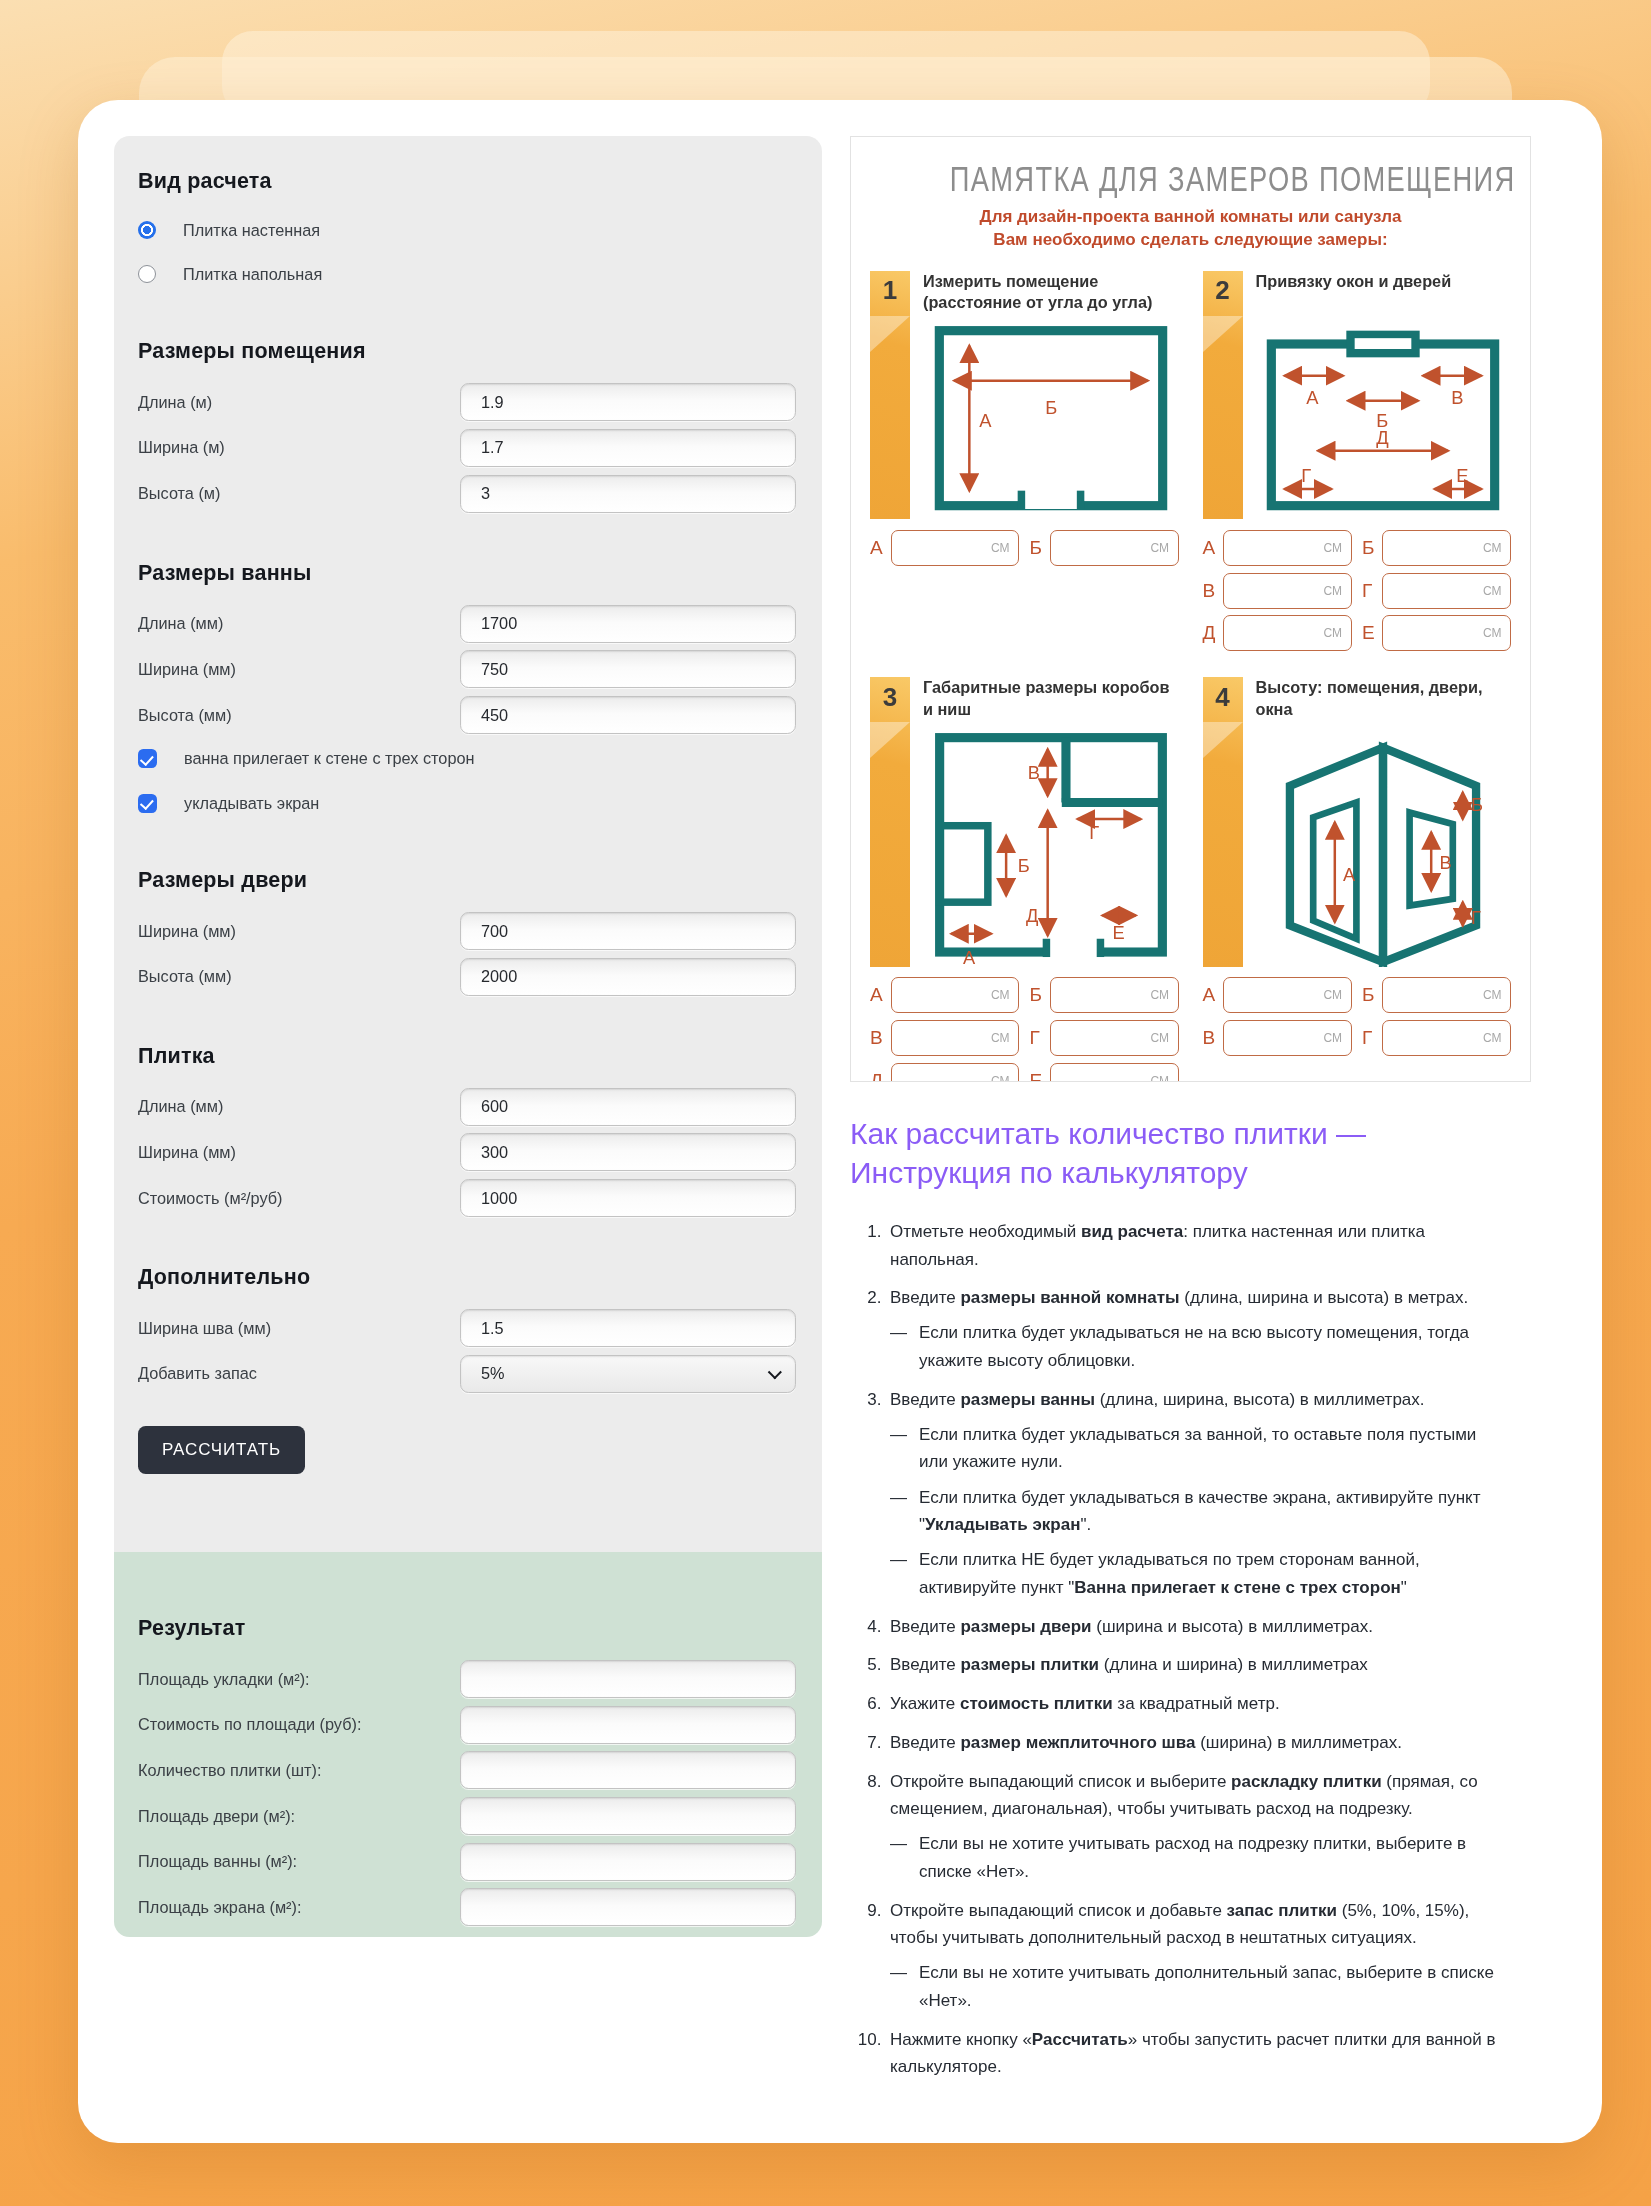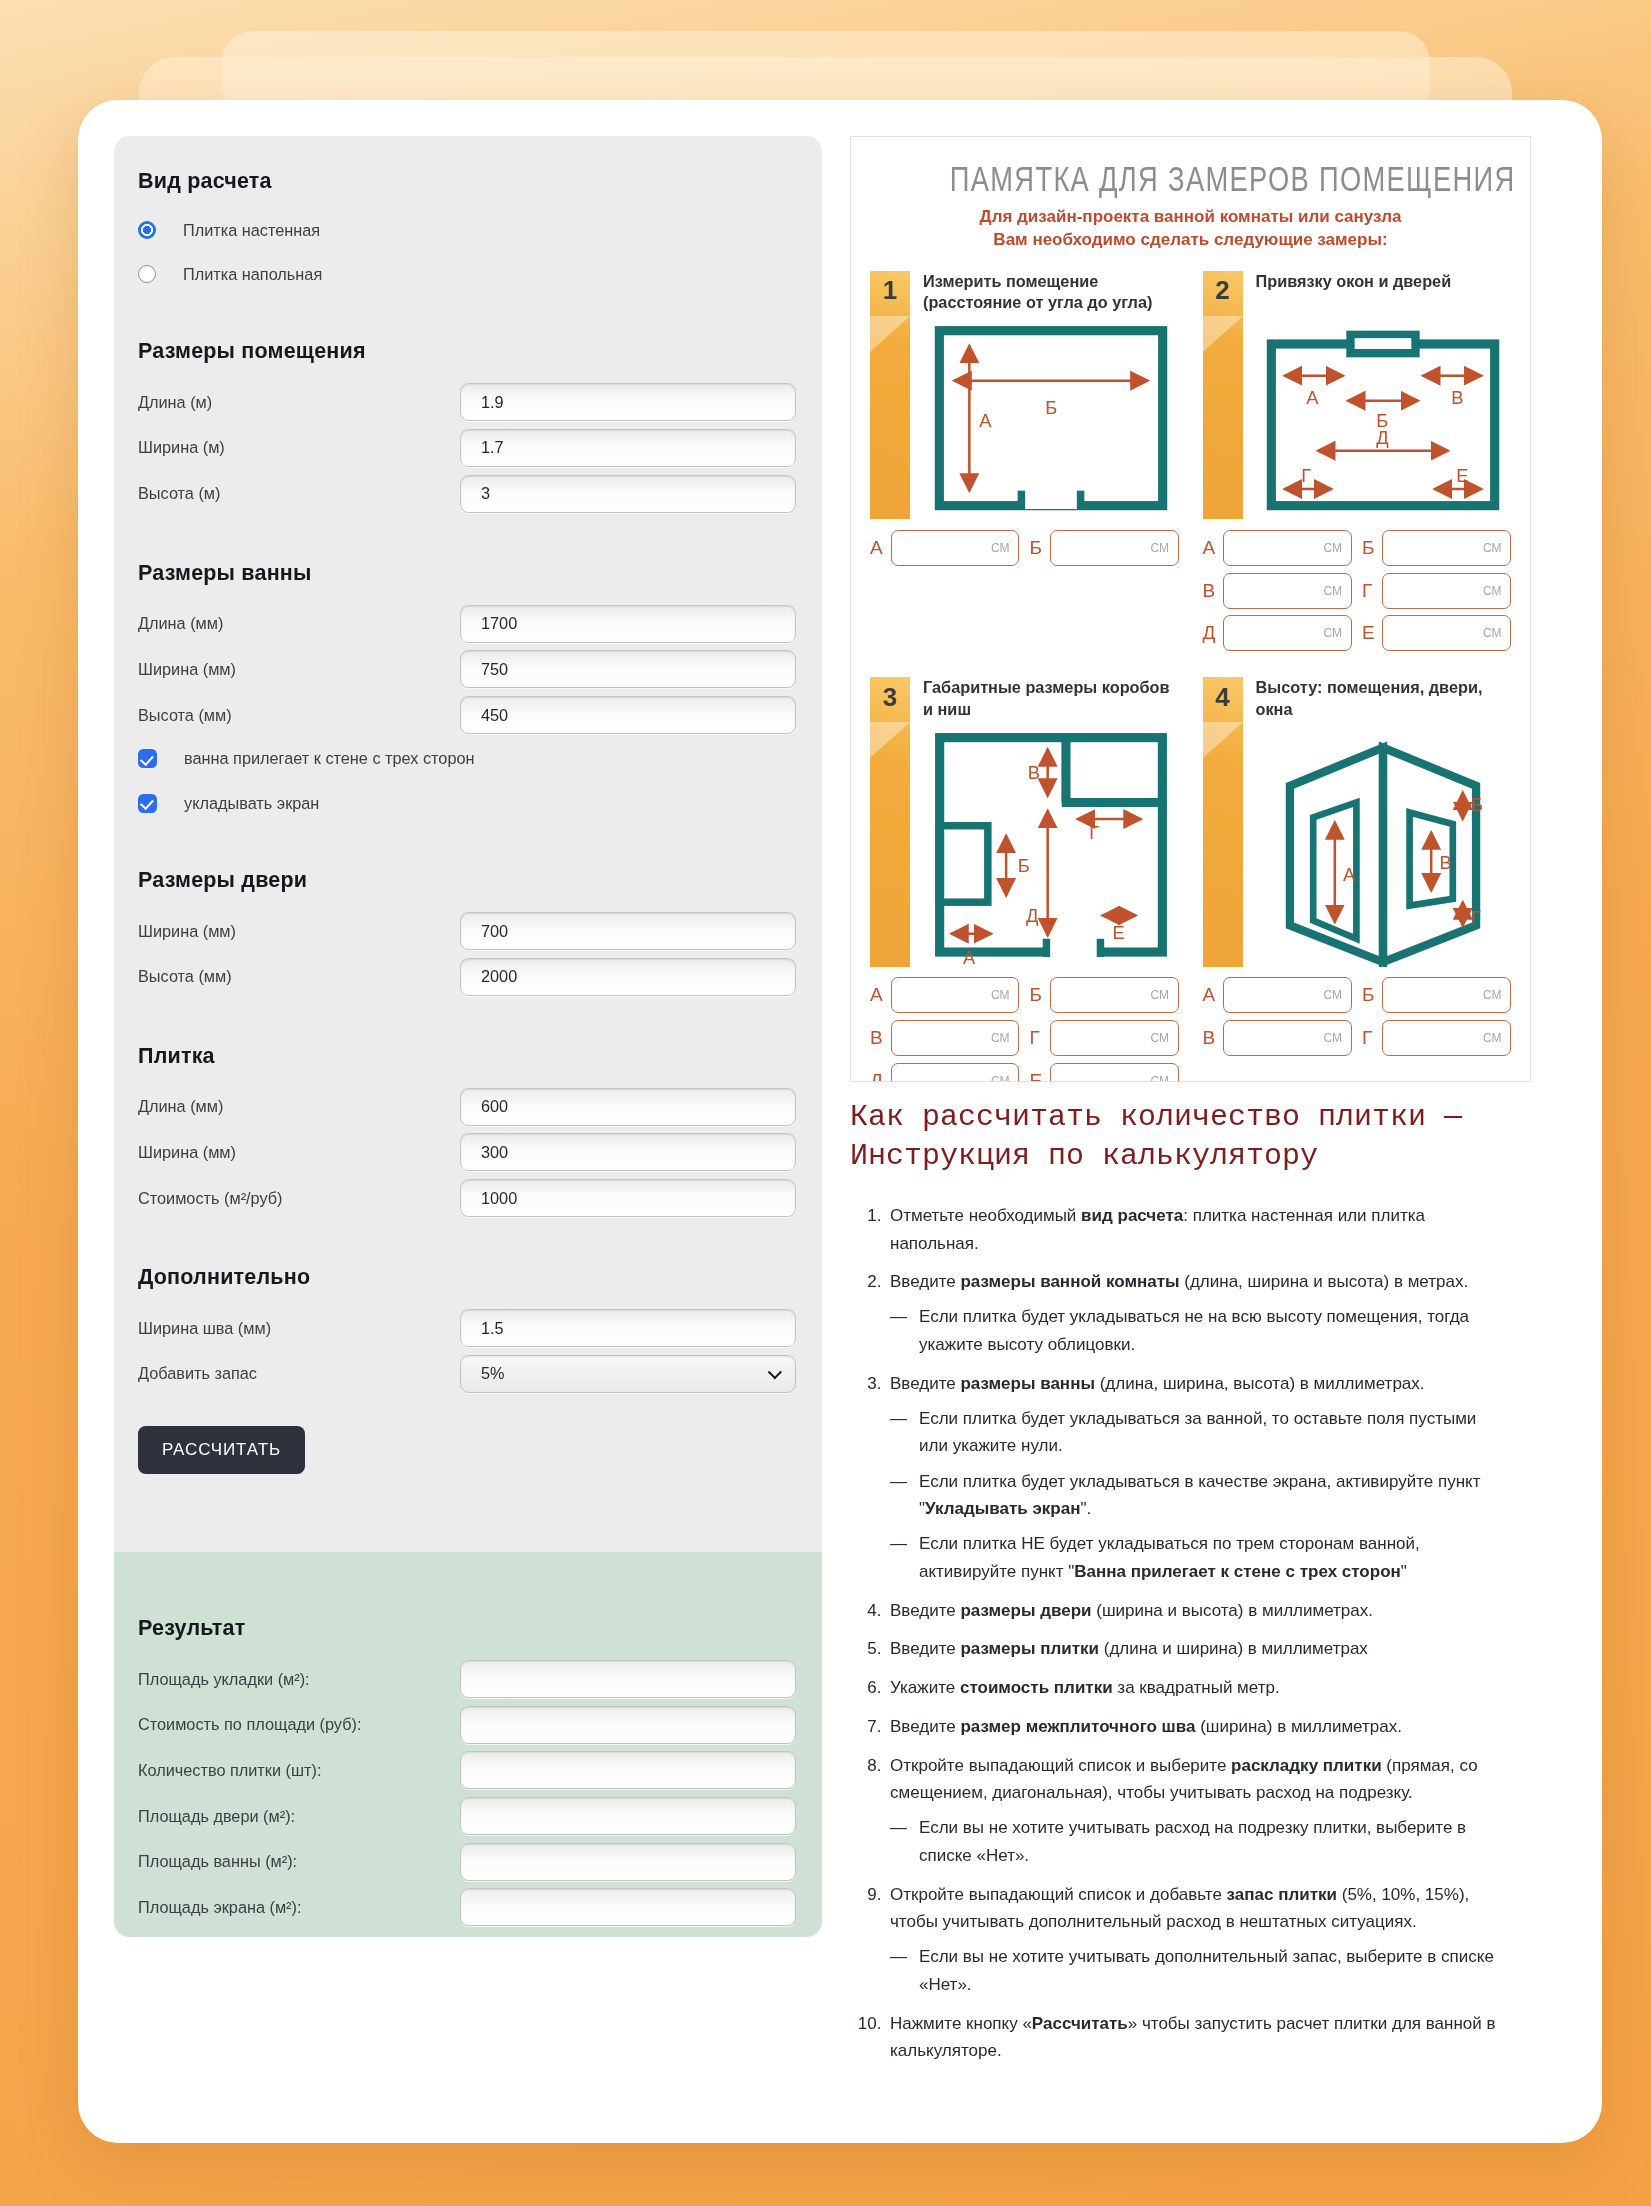--- a/index.html
+++ b/index.html
@@ -65,22 +65,22 @@
     border-left:40px solid rgba(255,255,255,.38); border-bottom:36px solid transparent; }
   .ms-num { display:block; text-align:center; font-size:26px; font-weight:700; color:#3c3c3c; padding-top:4.3px; }
   .ms-title { font-size:16.3px; font-weight:700; color:#333; line-height:1.3; min-height:43px; }
   svg.diag { display:block; margin:5.2px auto 0; }
   .ms-boxes { margin-top:10.3px; display:grid; grid-template-columns:1fr 1fr; gap:6.9px 10.3px; }
   .box-cell { display:flex; align-items:center; }
   .box-letter { font-size:19px; color:#c0522d; width:20.6px; flex:none; }
   .mbox { flex:1; height:36px; border:1.7px solid #c06b45; border-radius:7px; background:#fff;
     display:flex; align-items:center; justify-content:flex-end; padding-right:8.6px;
     font-size:12px; color:#a8a8a8; }
-  .instr-heading { margin-top:16px; width:662px; font-size:30px; font-weight:400;
-    color:#7f1d1d; line-height:1.3;font-family:Liberation Mono, monospace; }
+  .instr-heading { margin-top:32px; width:662px; font-size:30px; font-weight:400;
+    color:#8b5cf6; line-height:1.3; }
   .instructions { margin-top:26px; width:650px; }
   .in-item { display:flex; margin-bottom:11.2px; }
   .in-num { flex:0 0 40px; text-align:right; padding-right:8.6px; font-size:17px; color:#262b33; line-height:1.62; }
   .in-body { flex:1; }
   .in-text { font-size:17px; color:#262b33; line-height:1.62; }
   .in-text b { font-weight:700; }
   .in-sub { display:flex; margin-top:7.7px; }
   .in-dash { flex:0 0 29px; font-size:17px; color:#262b33; line-height:1.62; }
 </style>
 </head>

